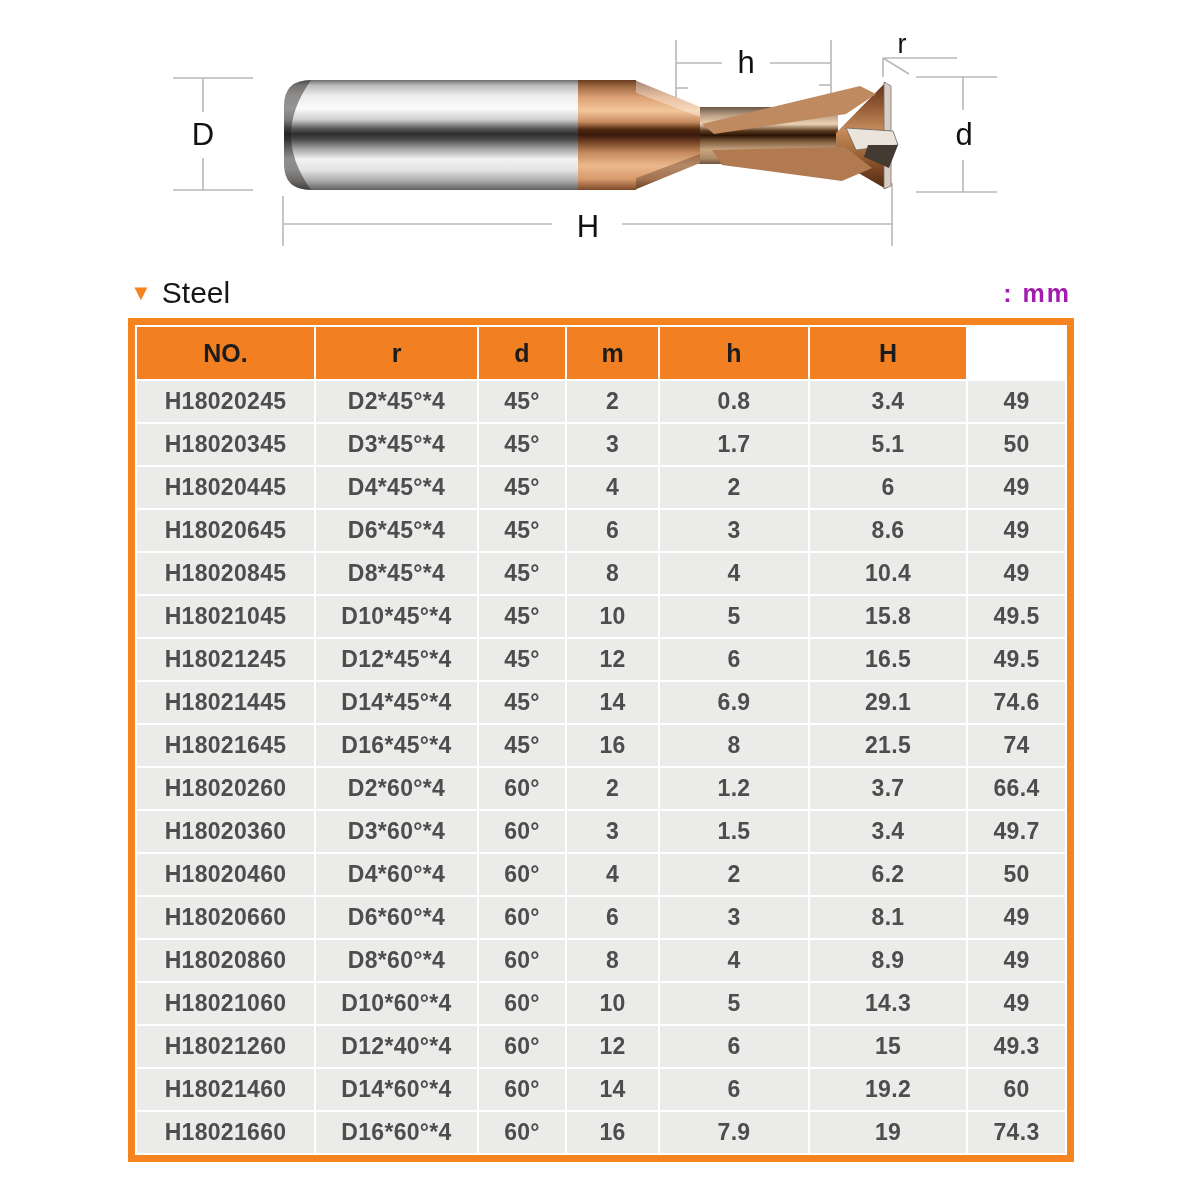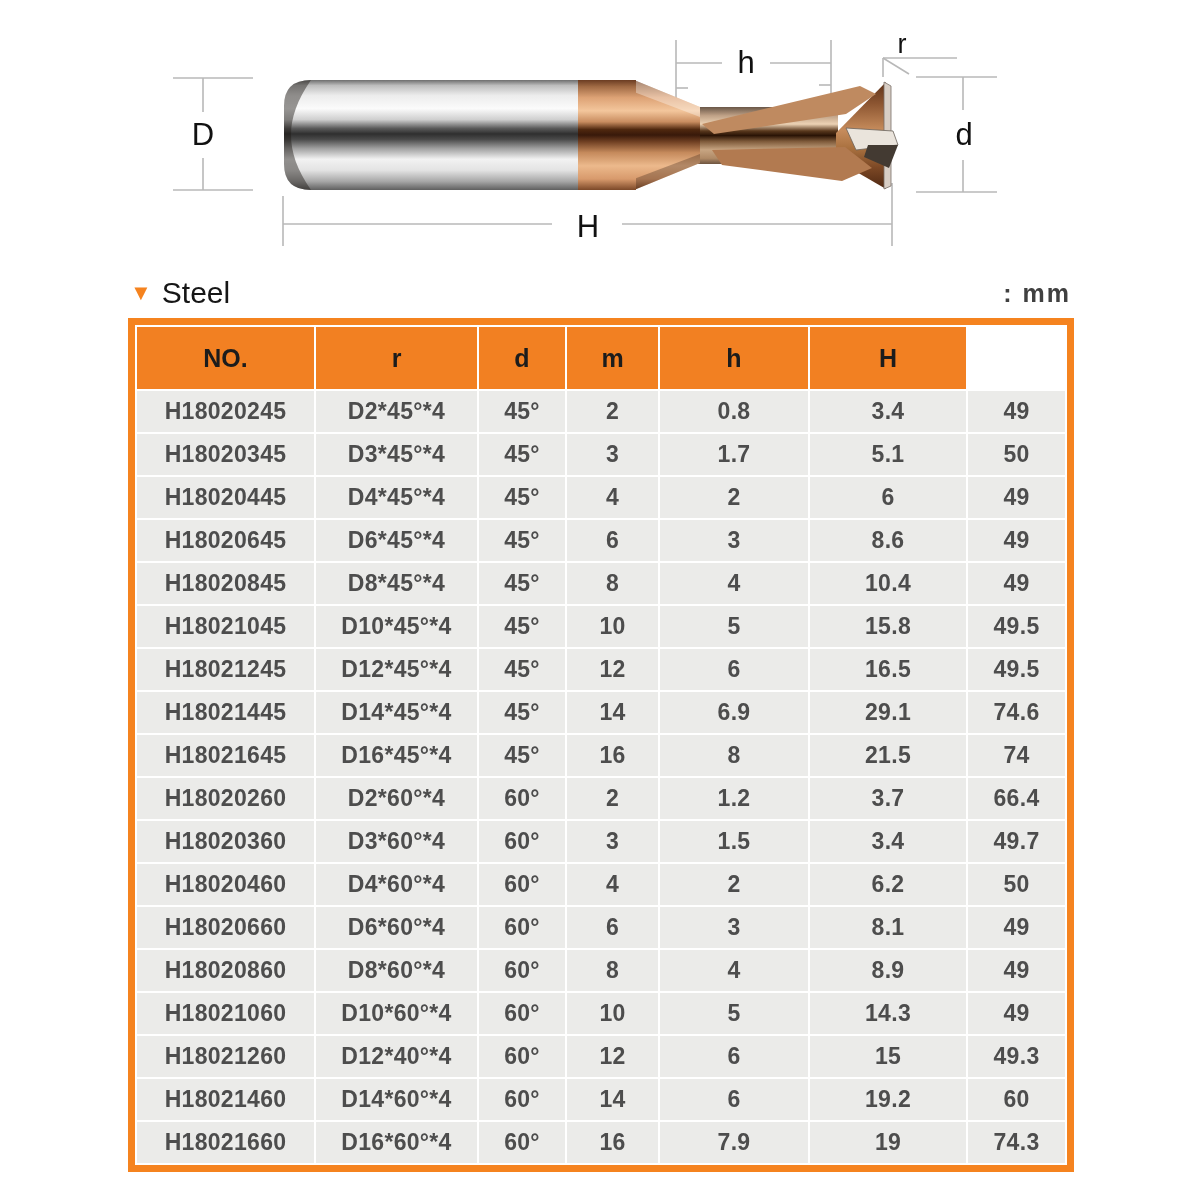--- a/index.html
+++ b/index.html
@@ -11,29 +11,29 @@
   .diagram svg{position:absolute;left:0;top:0;}
   .dim-label{position:absolute;transform:translate(-50%,-50%);color:#111;
              font-size:31px;font-weight:400;line-height:1;}
   .dim-label.small{font-size:27px;}
 
   
   .caption{position:absolute;left:130px;top:274px;width:941px;height:38px;
            display:flex;align-items:center;}
   .tri{color:#F5831F;font-size:22px;margin-right:10px;line-height:1;}
   .caption-title{font-size:30px;color:#161616;font-weight:400;}
-  .caption-unit{margin-left:auto;color:#404040;font-size:25px;font-weight:bold;letter-spacing:2px;}
+  .caption-unit{margin-left:auto;color:#a21caf;font-size:25px;font-weight:bold;letter-spacing:2px;}
 
   
   .spec-table{position:absolute;left:128px;top:318px;width:946px;box-sizing:border-box;
               border:7px solid #F5831F;background:#ffffff;padding:2px;}
   .thead,.tbody{display:grid;grid-template-columns:177px 161px 86px 91px 148px 156px 1fr;gap:2px;}
   .thead{margin-bottom:2px;}
   .tbody{grid-auto-rows:41px;font-weight:bold;}
-  .th{height:62px;background:#F28022;display:flex;align-items:center;justify-content:center;
+  .th{height:52px;background:#F28022;display:flex;align-items:center;justify-content:center;
       font-size:25px;font-weight:bold;color:#1c1c1c;}
   .td{background:#EBEBE9;display:flex;align-items:center;justify-content:center;
       font-size:23px;color:#4d4d4d;letter-spacing:0.3px;}
   .trow{display:contents;}
 </style>
 </head>
 <body>
 
 <div class="page">
 

